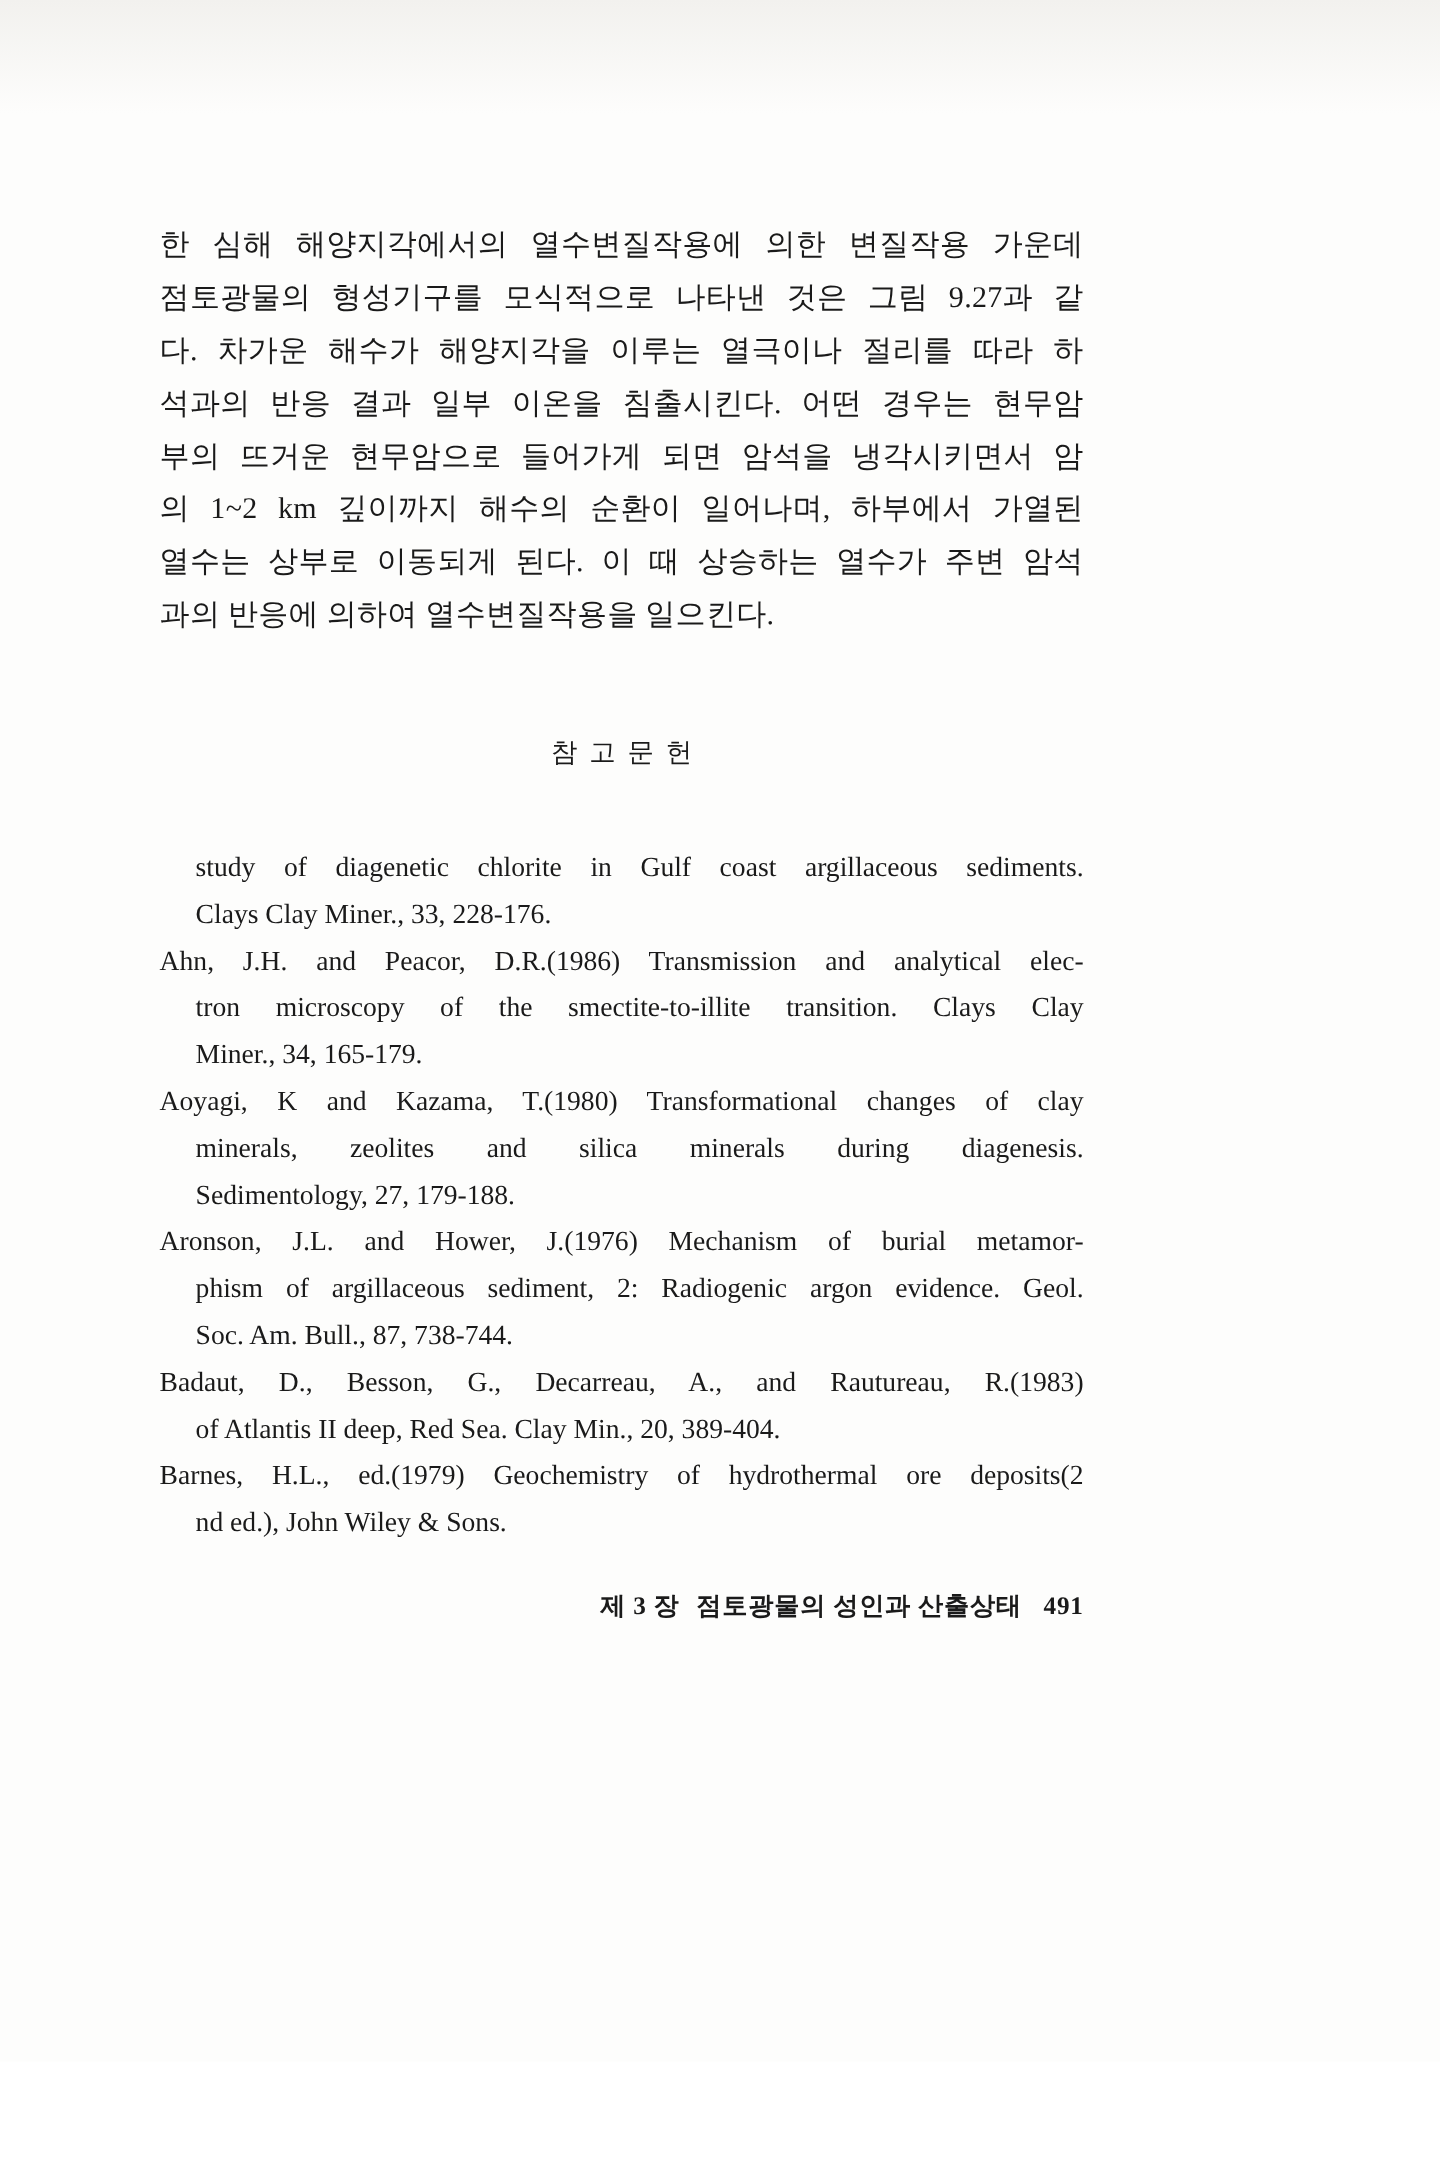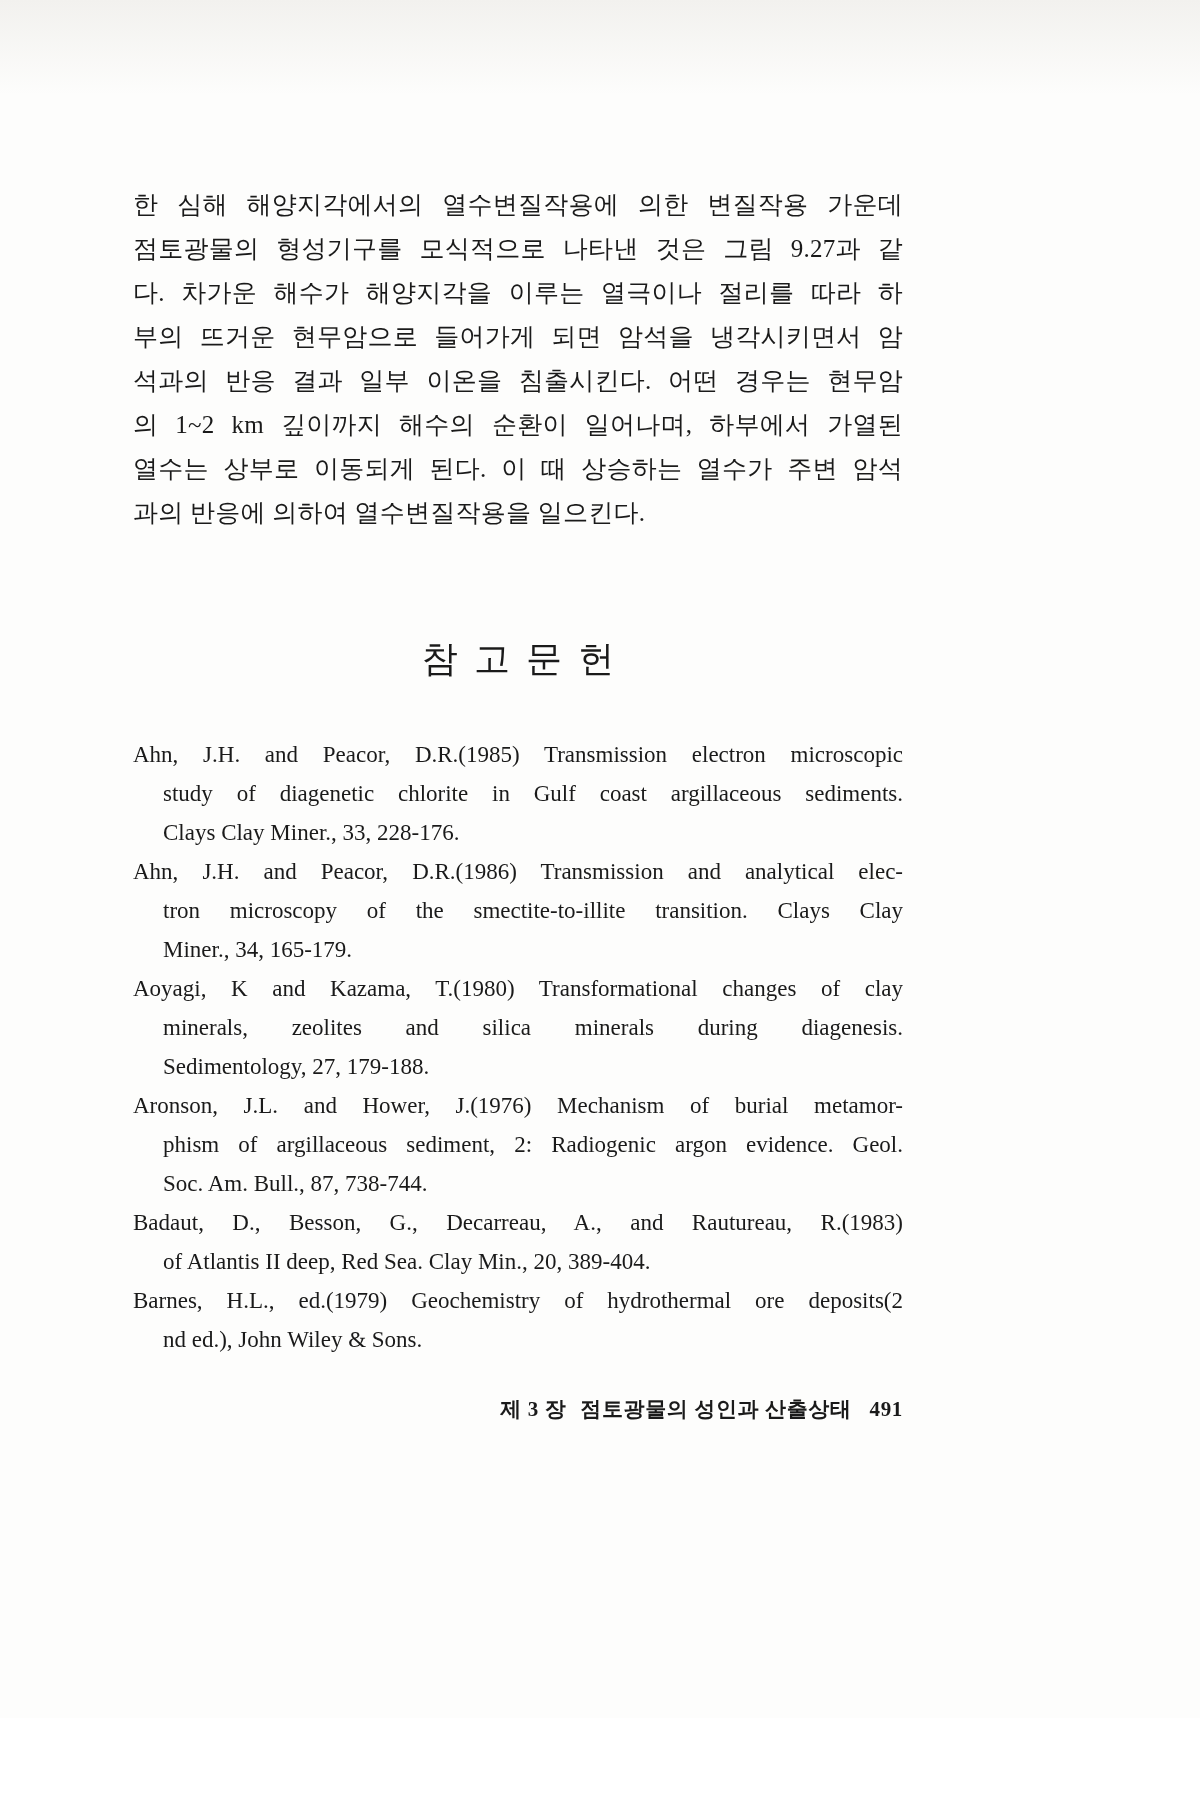--- a/index.html
+++ b/index.html
@@ -26,22 +26,22 @@
     font-size: 25px;
     line-height: 44px;
     text-align: justify;
     text-align-last: justify;
     word-break: keep-all;
     letter-spacing: 0.01em;
   }
   .p-line.last { text-align-last: left; }
 
   .heading {
-    margin-top: 104px;
-    font-size: 36px;
+    margin-top: 72px;
+    font-size: 22px;
     font-weight: normal;
     text-align: center;
     letter-spacing: 0.45em;
     text-indent: 0.45em;
     line-height: 40px;
   }
 
   .references { margin-top: 56px; }
   .ref { margin: 0; }
   .ref-line {
@@ -68,33 +68,32 @@
 </head>
 <body>
 
 <div class="page">
   <div class="content">
 
     <div class="paragraph">
       <div class="p-line">한 심해 해양지각에서의 열수변질작용에 의한 변질작용 가운데</div>
       <div class="p-line">점토광물의 형성기구를 모식적으로 나타낸 것은 그림 9.27과 같</div>
       <div class="p-line">다. 차가운 해수가 해양지각을 이루는 열극이나 절리를 따라 하</div>
+      <div class="p-line">석과의 반응 결과 일부 이온을 침출시킨다. 어떤 경우는 현무암</div>
       <div class="p-line">부의 뜨거운 현무암으로 들어가게 되면 암석을 냉각시키면서 암</div>
-      <div class="p-line">석과의 반응 결과 일부 이온을 침출시킨다. 어떤 경우는 현무암</div>
       <div class="p-line">의 1~2 km 깊이까지 해수의 순환이 일어나며, 하부에서 가열된</div>
       <div class="p-line">열수는 상부로 이동되게 된다. 이 때 상승하는 열수가 주변 암석</div>
       <div class="p-line last">과의 반응에 의하여 열수변질작용을 일으킨다.</div>
     </div>
 
     <h2 class="heading">참고문헌</h2>
 
     <div class="references">
 
       <div class="ref">
-        <div class="ref-line first">Ahn, J.H. and Peacor, D.R.(1985) Transmission electron microscopic</div>
         <div class="ref-line">study of diagenetic chlorite in Gulf coast argillaceous sediments.</div>
         <div class="ref-line last">Clays Clay Miner., 33, 228-176.</div>
       </div>
 
       <div class="ref">
         <div class="ref-line first">Ahn, J.H. and Peacor, D.R.(1986) Transmission and analytical elec-</div>
         <div class="ref-line">tron microscopy of the smectite-to-illite transition. Clays Clay</div>
         <div class="ref-line last">Miner., 34, 165-179.</div>
       </div>
 

